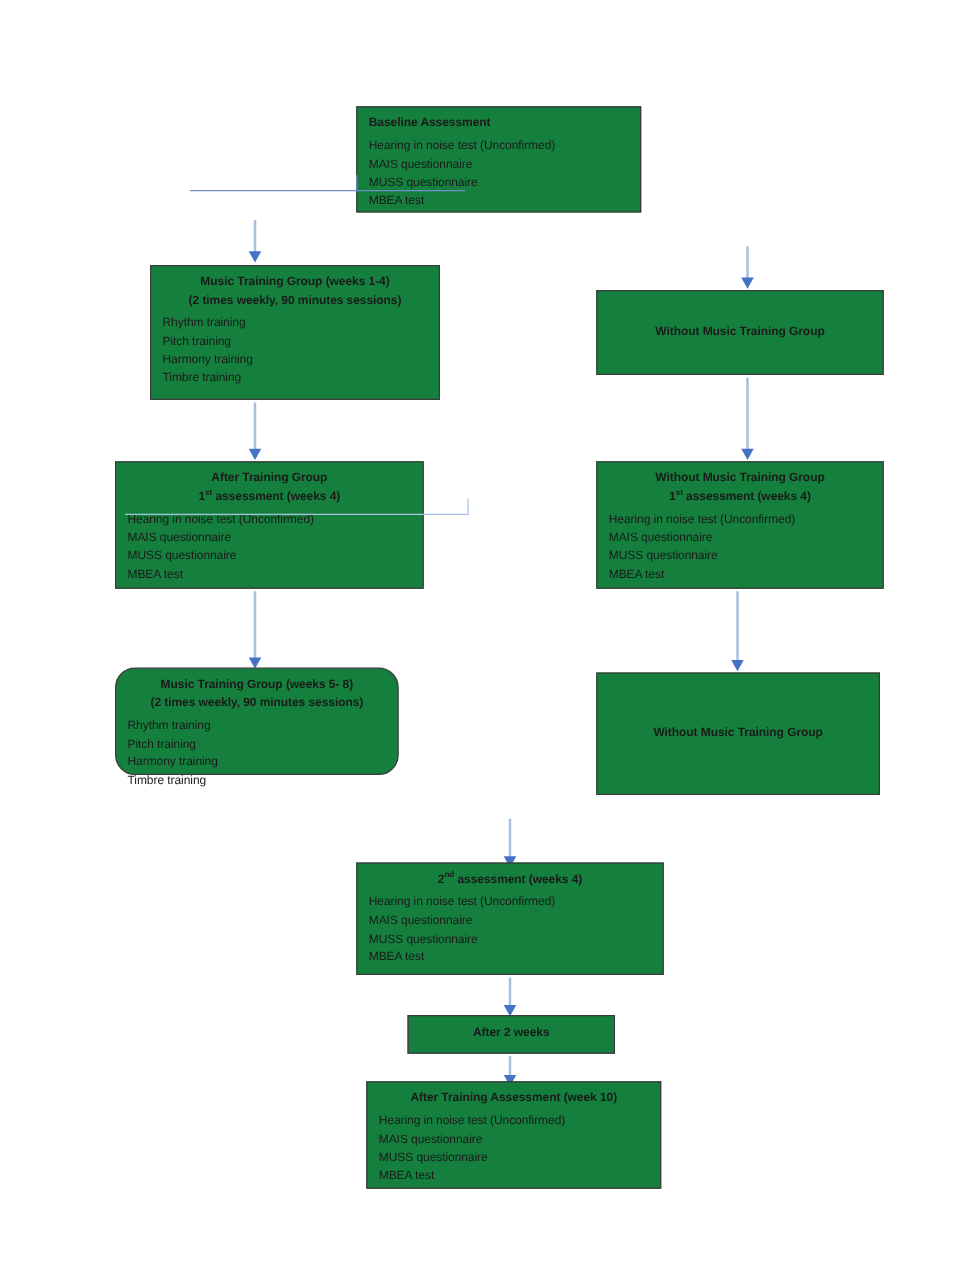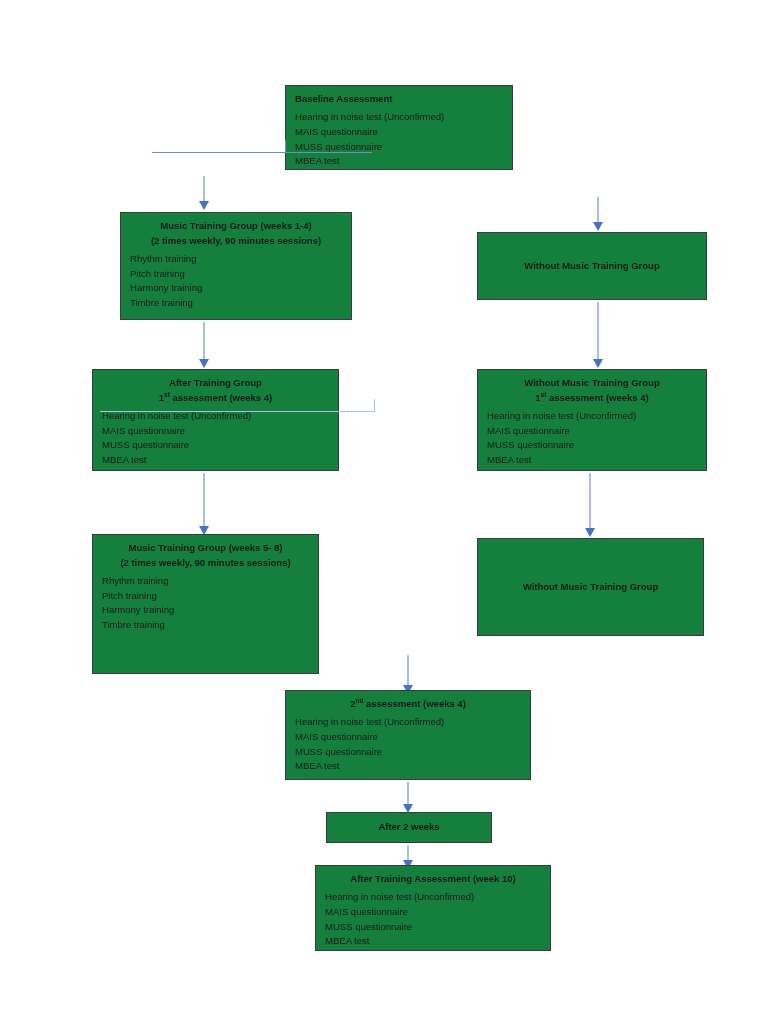--- a/index.html
+++ b/index.html
@@ -163,21 +163,21 @@
       <span class="line">Hearing in noise test (Unconfirmed)</span>
       <span class="line">MAIS questionnaire</span>
       <span class="line">MUSS questionnaire</span>
       <span class="line">MBEA test</span>
     </span>
   </div>
 
   <div class="arrow" style="left:203px; top:473px; height:54px;"></div>
   <div class="arrow" style="left:589px; top:473px; height:56px;"></div>
 
-  <div class="node" style="left:92px; top:534px; width:227px; height:140px;">
+  <div class="node" style="left:92px; top:534px; width:227px; height:86px;border-radius:16px;">
     <span class="title">Music Training Group (weeks 5- 8)</span>
     <span class="title">(2 times weekly, 90 minutes sessions)</span>
     <span class="body">
       <span class="line">Rhythm training</span>
       <span class="line">Pitch training</span>
       <span class="line">Harmony training</span>
       <span class="line">Timbre training</span>
     </span>
   </div>
 
@@ -198,21 +198,21 @@
   </div>
 
   <div class="arrow" style="left:407px; top:782px; height:23px;"></div>
 
   <div class="node center-mid" style="left:326px; top:812px; width:166px; height:31px;">
     <span class="title">After 2 weeks</span>
   </div>
 
   <div class="arrow" style="left:407px; top:845px; height:16px;"></div>
 
-  <div class="node" style="left:293px; top:865px; width:236px; height:86px;margin-left:22px;">
+  <div class="node" style="left:293px; top:865px; width:236px; height:86px;">
     <span class="title">After Training Assessment (week 10)</span>
     <span class="body">
       <span class="line">Hearing in noise test (Unconfirmed)</span>
       <span class="line">MAIS questionnaire</span>
       <span class="line">MUSS questionnaire</span>
       <span class="line">MBEA test</span>
     </span>
   </div>
 
 </div>

